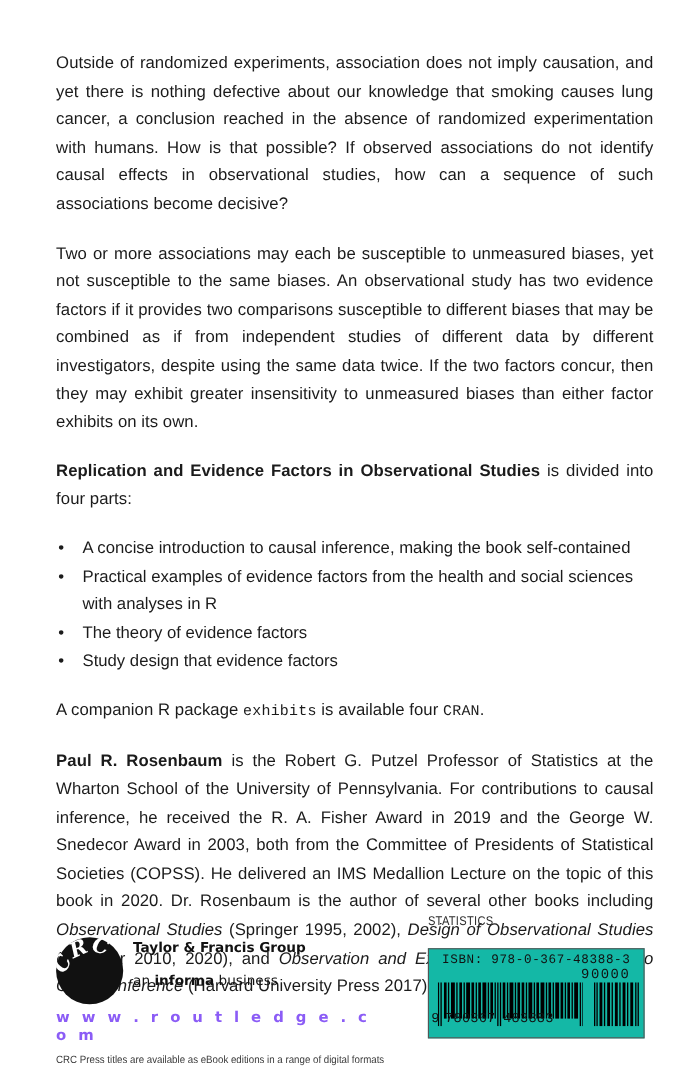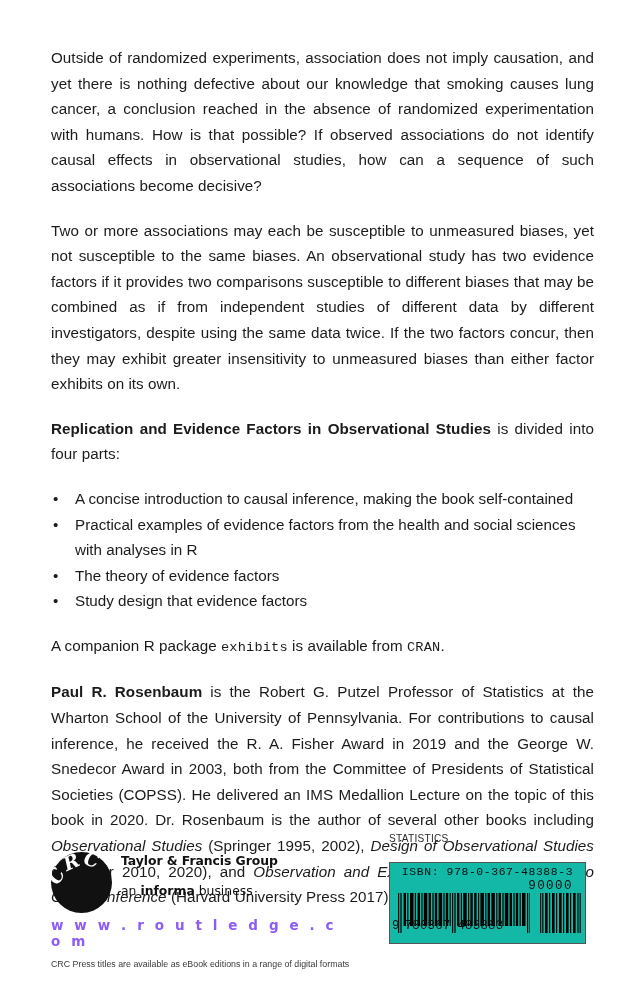--- a/index.html
+++ b/index.html
@@ -258,21 +258,21 @@
 
     <p class="body-para"><span class="title-bold">Replication and Evidence Factors in Observational Studies</span><span> is divided into four parts:</span></p>
 
     <ul class="parts-list">
       <li><span class="bullet">•</span><span>A concise introduction to causal inference, making the book self-contained</span></li>
       <li><span class="bullet">•</span><span>Practical examples of evidence factors from the health and social sciences with analyses in R</span></li>
       <li><span class="bullet">•</span><span>The theory of evidence factors</span></li>
       <li><span class="bullet">•</span><span>Study design that evidence factors</span></li>
     </ul>
 
-    <p class="body-para"><span>A companion R package </span><span class="mono">exhibits</span><span> is available from </span><span class="mono">CRAN</span><span>.</span></p>
+    <p class="body-para"><span>A companion R package </span><span class="mono">exhibits</span><span> is available four </span><span class="mono">CRAN</span><span>.</span></p>
 
     <p class="body-para"><span class="title-bold">Paul R. Rosenbaum</span><span> is the Robert G. Putzel Professor of Statistics at the Wharton School of the University of Pennsylvania. For contributions to causal inference, he received the R. A. Fisher Award in 2019 and the George W. Snedecor Award in 2003, both from the Committee of Presidents of Statistical Societies (COPSS). He delivered an IMS Medallion Lecture on the topic of this book in 2020. Dr. Rosenbaum is the author of several other books including </span><span class="ital">Observational Studies</span><span> (Springer 1995, 2002), </span><span class="ital">Design of Observational Studies</span><span> (Springer 2010, 2020), and </span><span class="ital">Observation and Experiment: An Introduction to Causal Inference</span><span> (Harvard University Press 2017).</span></p>
 
   </div>
 
   <div class="footer">
 
     <div class="crc-block">
       <div class="crc-logo-row">
         <div class="crc-circle">

